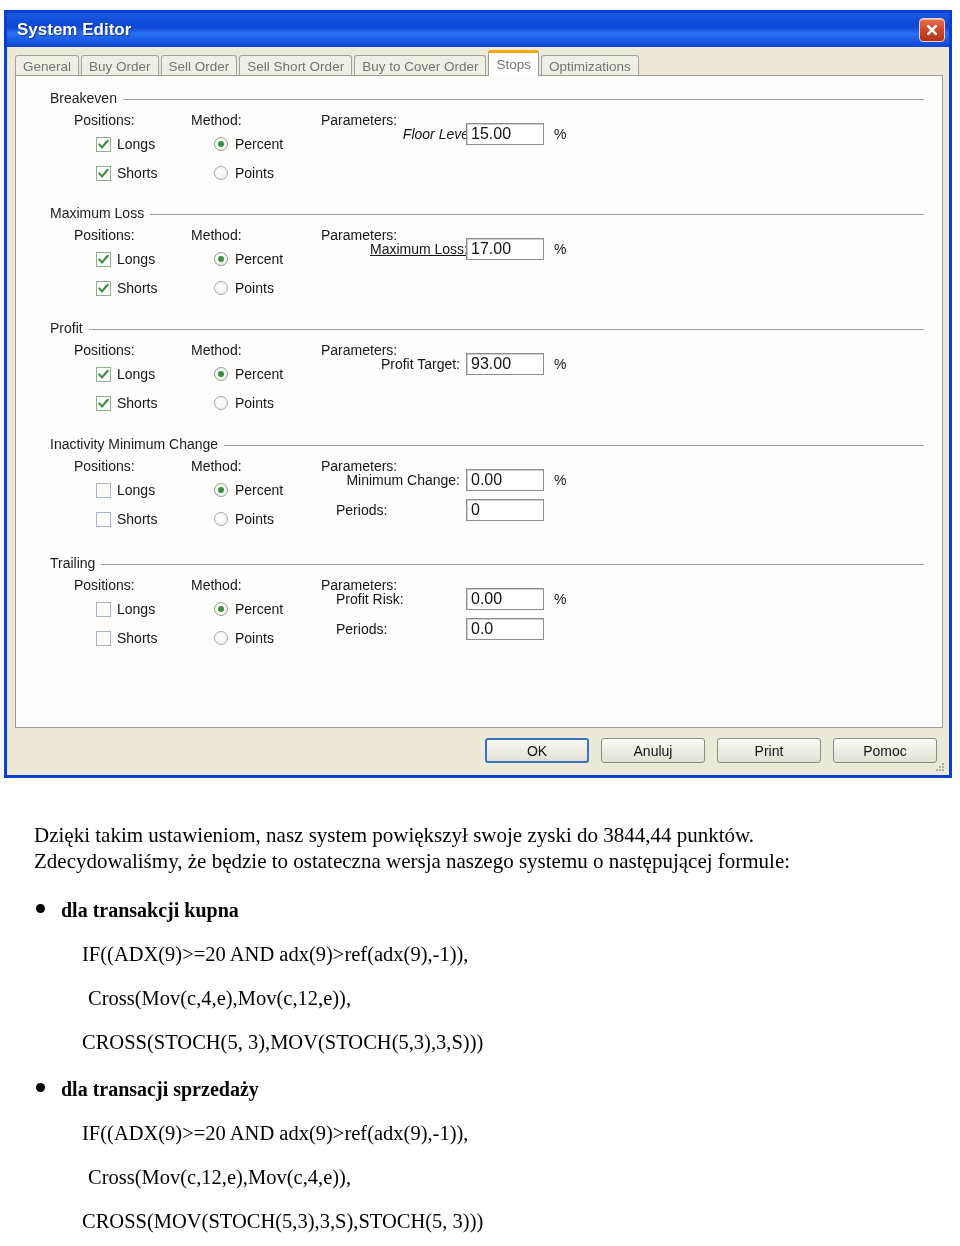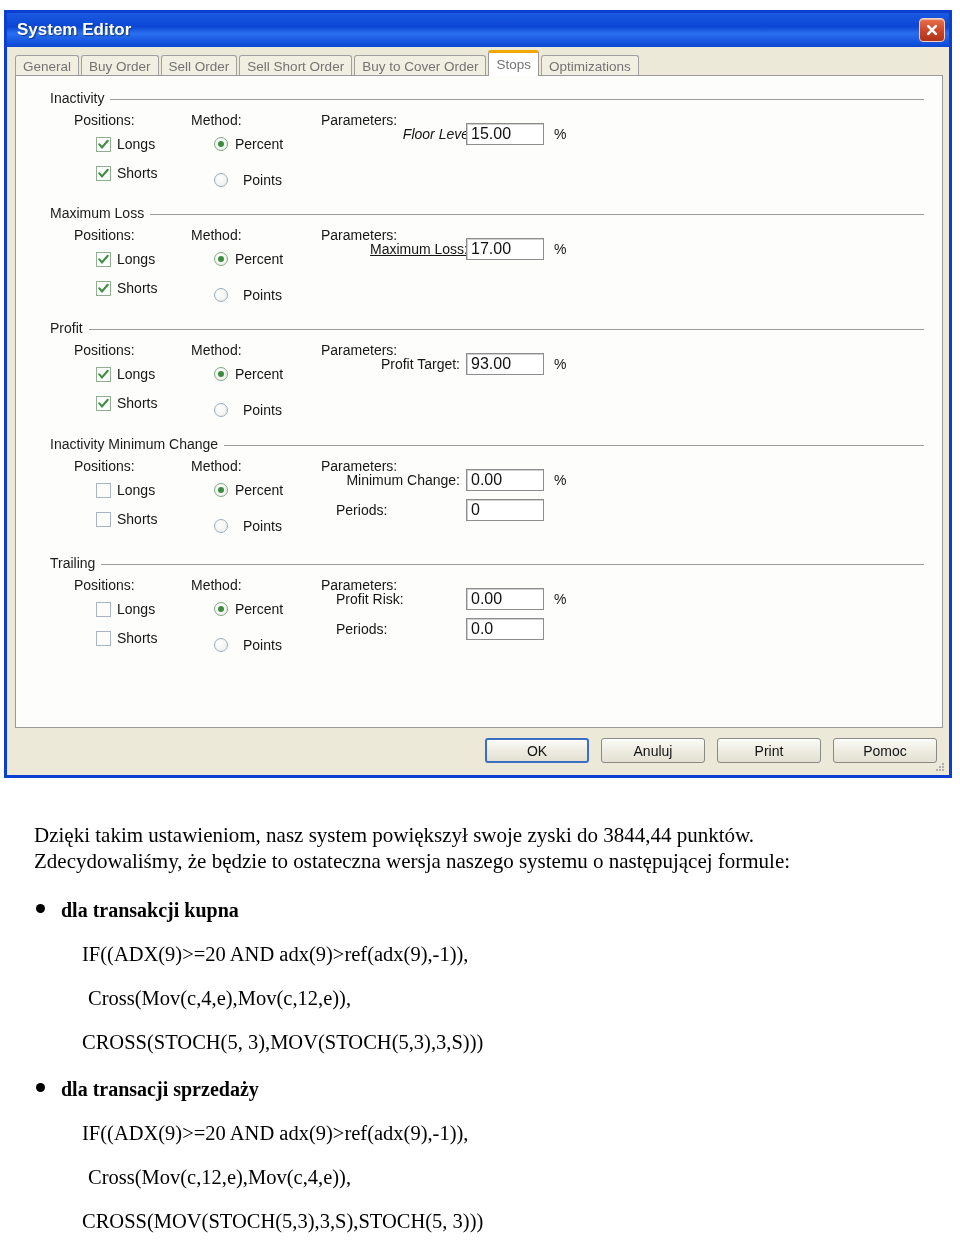--- a/index.html
+++ b/index.html
@@ -136,21 +136,21 @@
     box-shadow: inset 0 0 0 1px #fdfdfd;
   }
   .cbox.on { border-color: #8fb08f; }
   .cbox.off { border-color: #a6b4c6; background:#fcfcf8; }
   .cbox svg { display:block; }
   .cblabel { font-size: 14px; color: #151515; white-space:nowrap; }
 
   
   .rdrow { position: absolute; left: 198px; display:flex; align-items:center; cursor:pointer; }
   .rdrow.r1 { top: 30px; }
-  .rdrow.r2 { top: 66px; gap: 8px; }
+  .rdrow.r2 { top: 59px; }
   .radio {
     width: 14px; height: 14px; border-radius: 50%;
     border: 1px solid #9aaebd;
     background: radial-gradient(circle at 40% 35%, #ffffff 0%, #f1f1ee 70%);
     margin-right: 7px;
     display:flex; align-items:center; justify-content:center;
   }
   .radio .dot {
     width: 6px; height: 6px; border-radius: 50%;
     background: #3e8c3e;
@@ -304,21 +304,21 @@
       </div>
     <div class="tab">
         <span>Optimizations</span>
       </div>
   </div>
 
   <div class="tabpage">
 
     <div class="group" style="top:14px;">
       <div class="group-header">
-        <span class="group-title">Inactivity</span>
+        <span class="group-title">Breakeven</span>
         <span class="group-rule"></span>
       </div>
       <div class="group-body">
         <span class="col-head ch-positions">Positions:</span>
         <span class="col-head ch-method">Method:</span>
         <span class="col-head ch-params">Parameters:</span>
 
         <label class="cbrow r1">
           <span class="cbox on">
             <svg width="11" height="11" viewBox="0 0 11 11">

